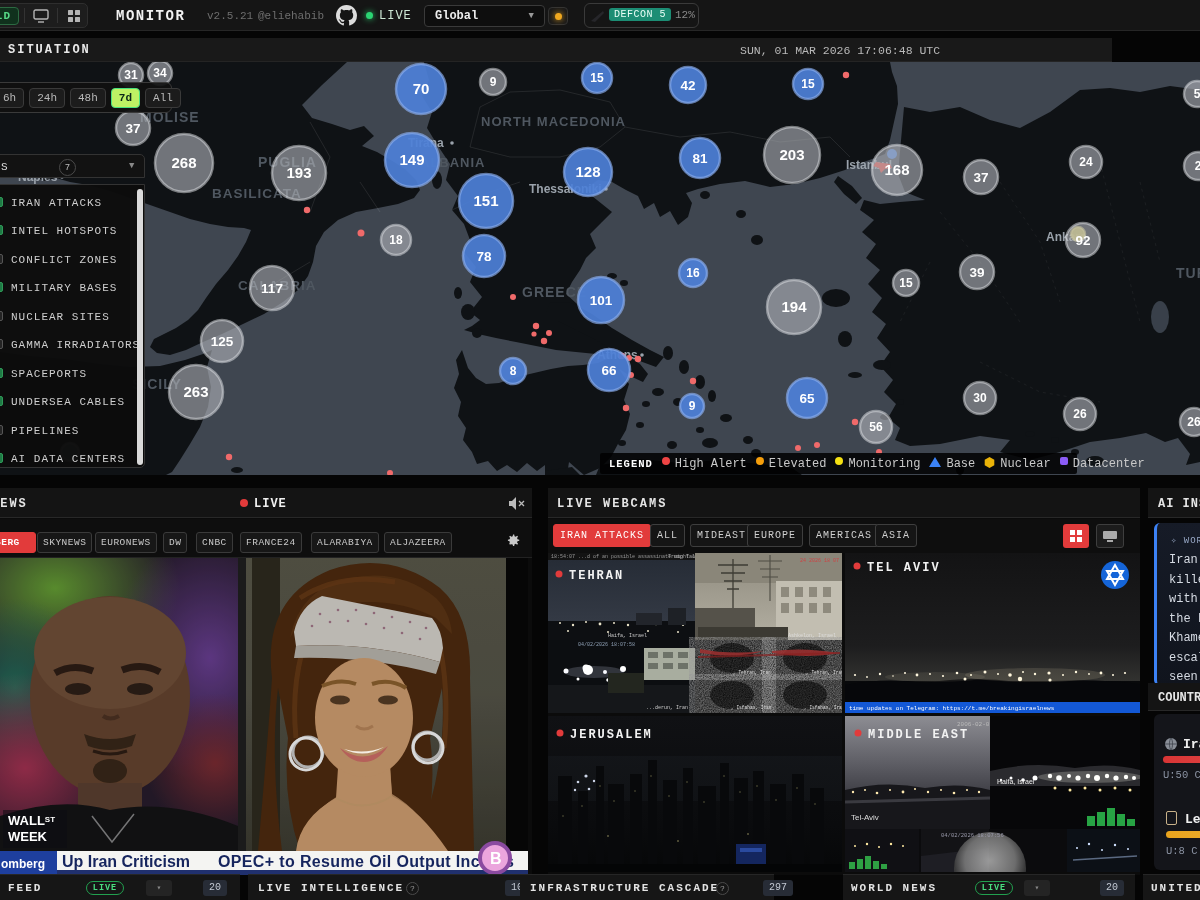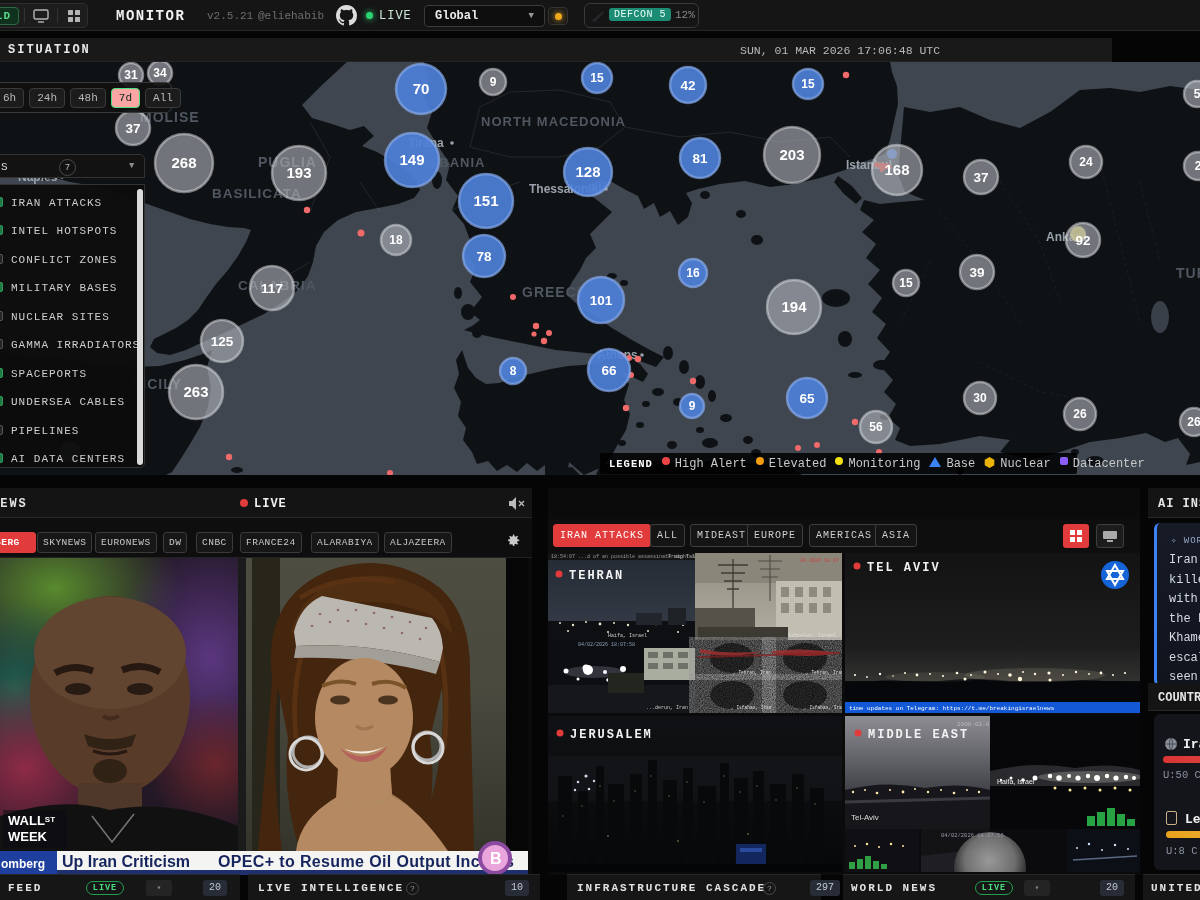--- a/index.html
+++ b/index.html
@@ -24,21 +24,21 @@
 #tb-defcon .pct{position:absolute;left:90px;top:5px;font-size:11px;color:#8a8a8a}
 
 #sitbar{position:absolute;left:0;top:38px;width:1112px;height:24px;background:#191919;border-bottom:1px solid #242424}
 #sitbar .t1{position:absolute;left:8px;top:5px;font-size:12px;font-weight:bold;letter-spacing:2px;color:#e9e9e9}
 #sitbar .t2{position:absolute;left:740px;top:6px;font-size:11.5px;color:#b9b9b9;letter-spacing:0px}
 
 #map{position:absolute;left:0;top:62px;width:1200px;height:413px;background:#3f4650;overflow:hidden}
 
 #tfilter{position:absolute;left:-12px;top:20px;width:184px;height:31px;background:rgba(16,16,16,.92);border:1px solid #3a3a3a;border-radius:6px;display:flex;align-items:center;padding-left:6px;gap:5px}
 .tfb{height:20px;padding:0 7px;background:#1c1c1c;border:1px solid #3a3a3a;border-radius:4px;color:#b9b9b9;font-size:11px;line-height:18px}
-.tfb.on{background:#fca5a5;border-color:#49e07f;color:#0a2818;font-weight:normal}
+.tfb.on{background:#bef264;border-color:#49e07f;color:#0a2818;font-weight:bold}
 
 #lay-head{position:absolute;left:-60px;top:92px;width:205px;height:24px;background:#121212;border:1px solid #333;border-radius:5px 5px 0 0}
 #lay-head .nm{position:absolute;left:10px;top:6px;font-size:11px;color:#ddd;letter-spacing:1px}
 #lay-head .bdg{position:absolute;left:118px;top:4px;width:17px;height:17px;border:1px solid #4a4a4a;border-radius:50%;color:#bbb;font-size:9px;text-align:center;line-height:16px}
 #lay-head .car{position:absolute;left:188px;top:6px;color:#888;font-size:9px}
 #lay-list{position:absolute;left:-60px;top:122px;width:205px;height:284px;background:rgba(12,12,12,.97);border:1px solid #333;border-radius:0 0 5px 5px}
 .layrow{position:absolute;left:54px;height:14px;font-size:11px;color:#cfcfcf;letter-spacing:1px;white-space:nowrap}
 .laybox{position:absolute;left:52px;width:10px;height:10px;background:#242424;border:1px solid #555;border-radius:2px}
 .laybox.g{background:#1f7a45;border-color:#2f9a58}
 #lay-sb{position:absolute;left:196px;top:4px;width:6px;height:276px;background:#dadada;border-radius:3px}
@@ -511,20 +511,23 @@
   <rect x="57" y="312" width="471" height="5" fill="#20306e"></rect>
   <text x="62" y="309" font-size="16" font-weight="bold" fill="#16255e">Up Iran Criticism</text>
   <text x="218" y="309" font-size="16" font-weight="bold" fill="#16255e" textLength="296">OPEC+ to Resume Oil Output Increas</text>
   <circle cx="495" cy="300" r="15" fill="#eba5dd" stroke="#8a4aa0" stroke-width="4"></circle>
   <text x="490" y="306" font-size="16" font-weight="bold" fill="#fff">B</text>
  </g>
  </svg>
 </div>
 
 <div id="cams">
+ <div id="cams-h">
+      <span class="nm">LIVE WEBCAMS</span>
+    </div>
  <div id="cam-f">
   <span class="cfb red" style="left:5px">IRAN ATTACKS</span>
   <span class="cfb" style="left:102px">ALL</span>
   <span class="cfb" style="left:142px">MIDEAST</span>
   <span class="cfb" style="left:199px">EUROPE</span>
   <span class="cfb" style="left:261px">AMERICAS</span>
   <span class="cfb" style="left:327px">ASIA</span>
   <span class="abs" style="left:515px;top:5px;width:26px;height:24px;background:#e23b3b;border-radius:3px">
    <svg style="position:absolute;left:7px;top:6px" width="12" height="12" viewBox="0 0 12 12">
           <g fill="#fff">
@@ -919,21 +922,21 @@
  <span class="nm" style="left:8px">FEED</span>
  <span class="bpill" style="left:86px">LIVE</span>
  <span class="bbtn" style="left:146px">▾</span>
  <span class="bbdg" style="left:203px">20</span>
 </div>
 <div class="bseg" style="left:248px;width:292px">
  <span class="nm" style="left:10px">LIVE INTELLIGENCE</span>
  <span class="bq" style="left:158px">?</span>
  <span class="bbdg" style="left:257px">10</span>
 </div>
-<div class="bseg" style="left:567px;width:254px">
+<div class="bseg" style="left:520px;width:254px">
  <span class="nm" style="left:10px">INFRASTRUCTURE CASCADE</span>
  <span class="bq" style="left:196px">?</span>
  <span class="bbdg" style="left:243px">297</span>
 </div>
 <div class="bseg" style="left:843px;width:292px">
  <span class="nm" style="left:8px">WORLD NEWS</span>
  <span class="bpill" style="left:132px">LIVE</span>
  <span class="bbtn" style="left:181px">▾</span>
  <span class="bbdg" style="left:257px">20</span>
 </div>

